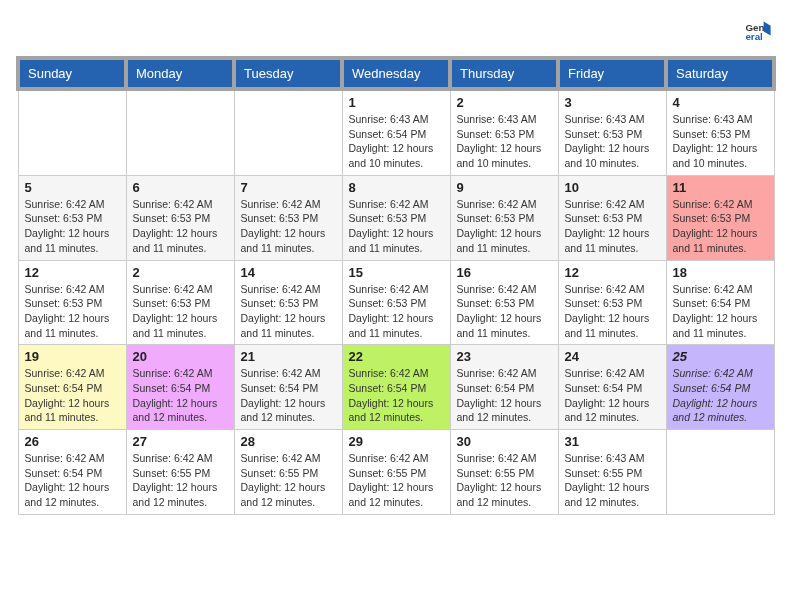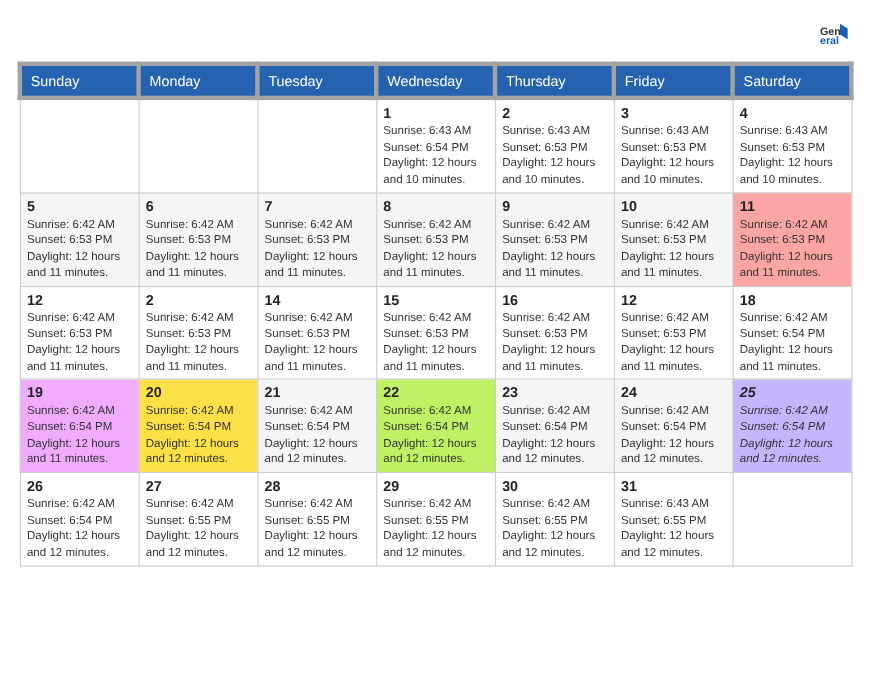--- a/index.html
+++ b/index.html
@@ -225,27 +225,27 @@
 Daylight: 12 hours and 11 minutes.</div>
         </td>
         <td>
           <span class="day-num">18</span>
           <div class="day-info" style="white-space: pre-wrap;">Sunrise: 6:42 AM
 Sunset: 6:54 PM
 Daylight: 12 hours and 11 minutes.</div>
         </td>
       </tr>
       <tr>
-        <td style="background-color: #f0abfc;">
+        <td style="background-color: #fef9c3;">
           <span class="day-num">19</span>
           <div class="day-info" style="white-space: pre-wrap;">Sunrise: 6:42 AM
 Sunset: 6:54 PM
 Daylight: 12 hours and 11 minutes.</div>
         </td>
-        <td style="background-color: #fde047; margin-top: 41px;">
+        <td style="background-color: #f0abfc; margin-top: 41px;">
           <span class="day-num">20</span>
           <div class="day-info" style="white-space: pre-wrap;">Sunrise: 6:42 AM
 Sunset: 6:54 PM
 Daylight: 12 hours and 12 minutes.</div>
         </td>
         <td style="background-color: rgb(245, 245, 245);">
           <span class="day-num">21</span>
           <div class="day-info" style="white-space: pre-wrap;">Sunrise: 6:42 AM
 Sunset: 6:54 PM
 Daylight: 12 hours and 12 minutes.</div>

